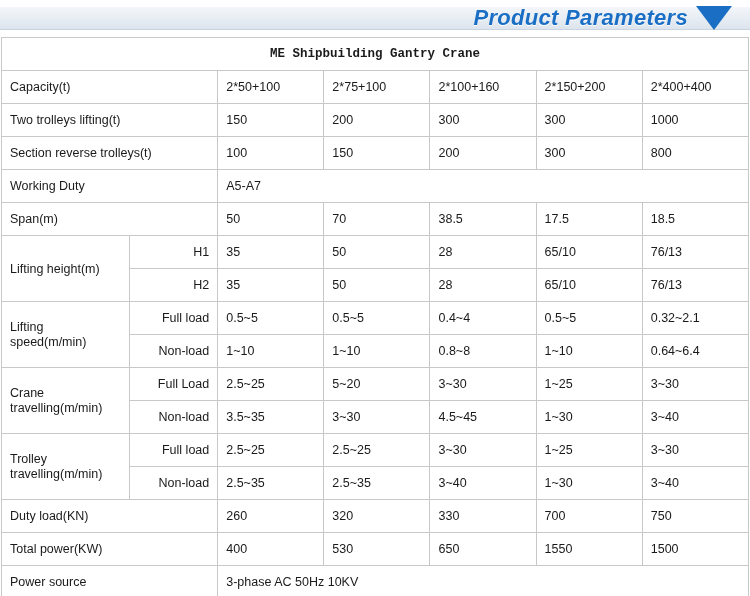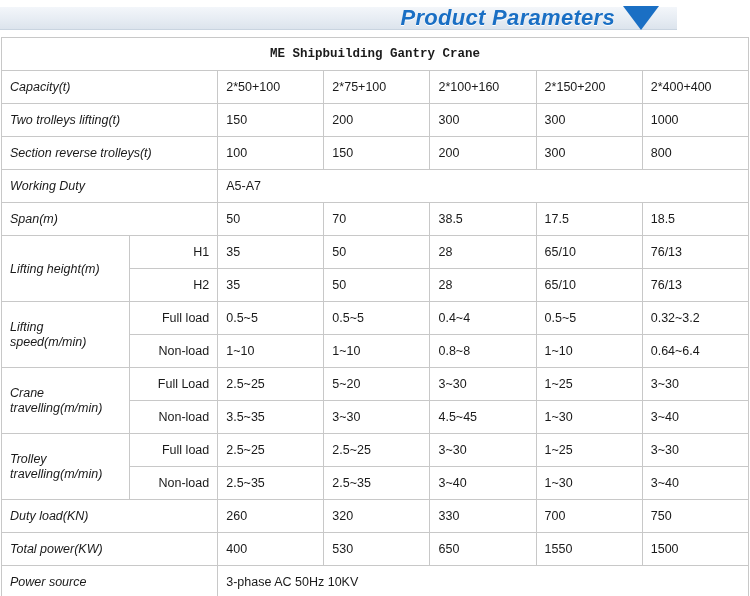--- a/index.html
+++ b/index.html
@@ -12,21 +12,21 @@
     background: #ffffff;
     font-family: "Liberation Sans", sans-serif;
     font-size: 12px;
     color: #1a1a1a;
     overflow: hidden;
   }
 
   
   .banner {
     position: relative;
-    width: 677px;
+    width: 750px;
     height: 37px;
     background: #ffffff;
     overflow: hidden;
   }
   .banner-bar {
     position: absolute;
     left: 0;
     top: 7px;
     width: 750px;
     height: 23px;
@@ -84,21 +84,20 @@
   }
   td.title-cell {
     text-align: center;
     font-weight: bold;
     font-size: 13.5px;
     height: 33px;
     font-family: Liberation Mono, monospace;
   }
   td.label {
     text-align: left;
-    font-style: italic;
   }
   td.sub {
     text-align: right;
   }
   td.val {
     text-align: left;
   }
   td.center-span {
     text-align: left;
   }
@@ -193,21 +192,21 @@
         <td class="val">76/13</td>
       </tr>
 
       <tr>
         <td class="label two-line" rowspan="2">Lifting speed(m/min)</td>
         <td class="sub">Full load</td>
         <td class="val">0.5~5</td>
         <td class="val">0.5~5</td>
         <td class="val">0.4~4</td>
         <td class="val">0.5~5</td>
-        <td class="val">0.32~3.2</td>
+        <td class="val">0.32~2.1</td>
       </tr>
       <tr>
         <td class="sub">Non-load</td>
         <td class="val">1~10</td>
         <td class="val">1~10</td>
         <td class="val">0.8~8</td>
         <td class="val">1~10</td>
         <td class="val">0.64~6.4</td>
       </tr>
 

